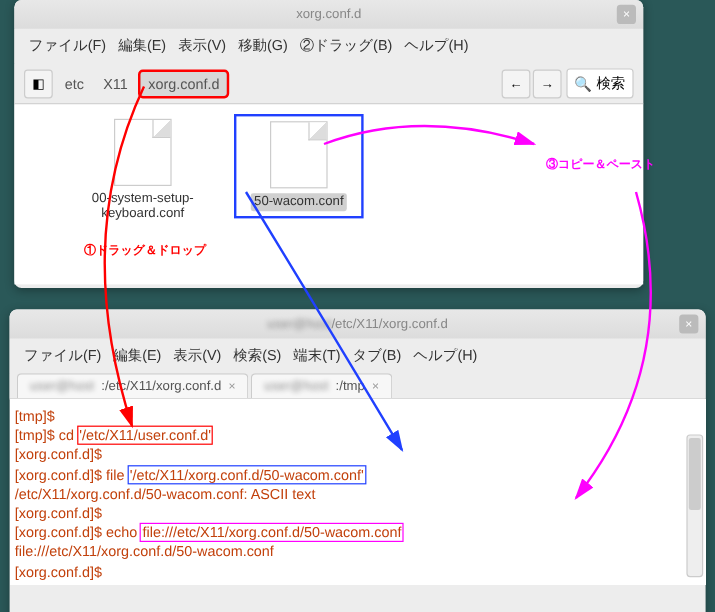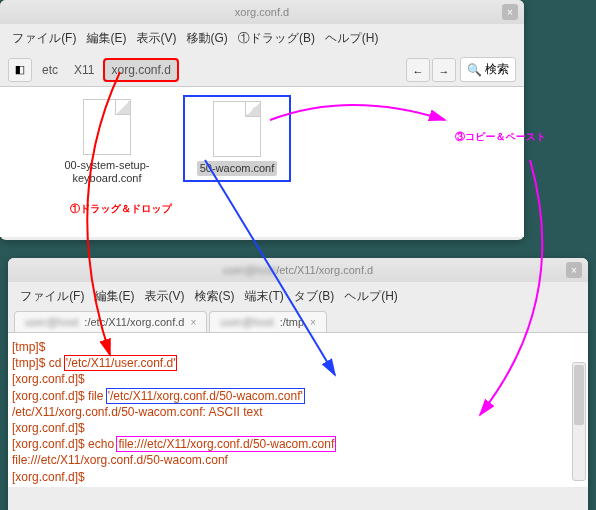--- a/index.html
+++ b/index.html
@@ -1,18 +1,18 @@
 <!DOCTYPE html>
 <html><head>
 <meta charset="utf-8">
 <style>
 *{box-sizing:border-box;margin:0;padding:0;font-family:sans-serif}
 body{background:#2a5858;width:596px;height:510px;position:relative;overflow:hidden}
 .win{background:#ededed;position:absolute;border-radius:6px;box-shadow:0 2px 8px rgba(0,0,0,.3)}
-.win1{left:0;top:0;width:524px;height:240px}
+.win1{left:12px;top:0;width:524px;height:240px}
 .win2{left:8;top:258px;width:580px;height:288px;left:8px}
 .titlebar{height:24px;background:linear-gradient(#e8e8e8,#dcdcdc);display:flex;align-items:center;justify-content:center;border-radius:6px 6px 0 0;font-size:11px;color:#888;position:relative}
 .titlebar .close{position:absolute;right:6px;top:4px;width:16px;height:16px;background:#bbb;border-radius:3px;display:flex;align-items:center;justify-content:center;color:#fff;font-size:10px;cursor:pointer}
 .menubar{display:flex;gap:2px;padding:4px 8px;font-size:12px;color:#333;background:#ededed}
 .menubar span{padding:2px 4px;cursor:pointer}
 .toolbar{display:flex;align-items:center;padding:4px 8px;gap:4px;background:#ededed;border-bottom:1px solid #ccc}
 .toolbar .btn{width:24px;height:24px;border:1px solid #ccc;border-radius:3px;display:flex;align-items:center;justify-content:center;background:#f4f4f4;cursor:pointer;font-size:11px}
 .crumb{font-size:12px;padding:3px 6px;color:#555}
 .crumb.active{background:#d8d8d8;border:1px solid #aaa;border-radius:3px}
 .crumb.hl{outline:2px solid red;outline-offset:-1px}
@@ -49,21 +49,21 @@
 <div class="win win1">
   <div class="titlebar">
     <span>xorg.conf.d</span>
     <span class="close">×</span>
   </div>
   <div class="menubar">
     <span>ファイル(F)</span>
     <span>編集(E)</span>
     <span>表示(V)</span>
     <span>移動(G)</span>
-    <span>①ドラッグ(B)</span>
+    <span>②ドラッグ(B)</span>
     <span>ヘルプ(H)</span>
   </div>
   <div class="toolbar">
     <div class="btn">◧</div>
     <span class="crumb">etc</span>
     <span class="crumb">X11</span>
     <span class="crumb active hl">xorg.conf.d</span>
     <div class="spacer"></div>
     <div class="navbtns">
       <div class="btn">←</div>

